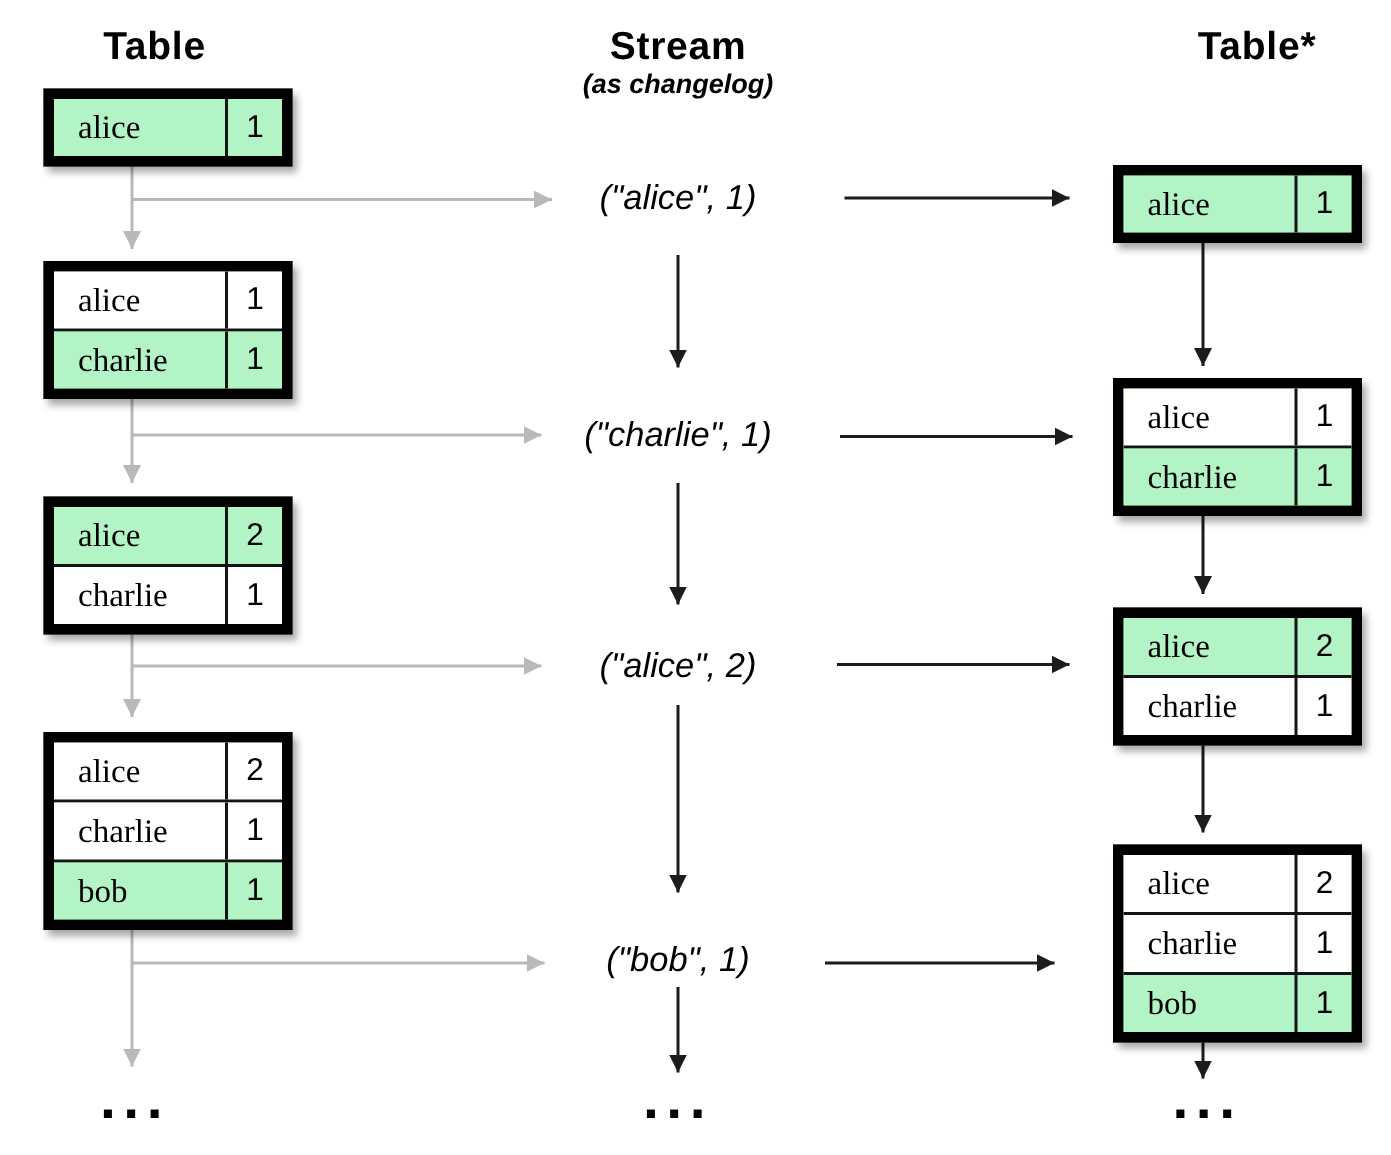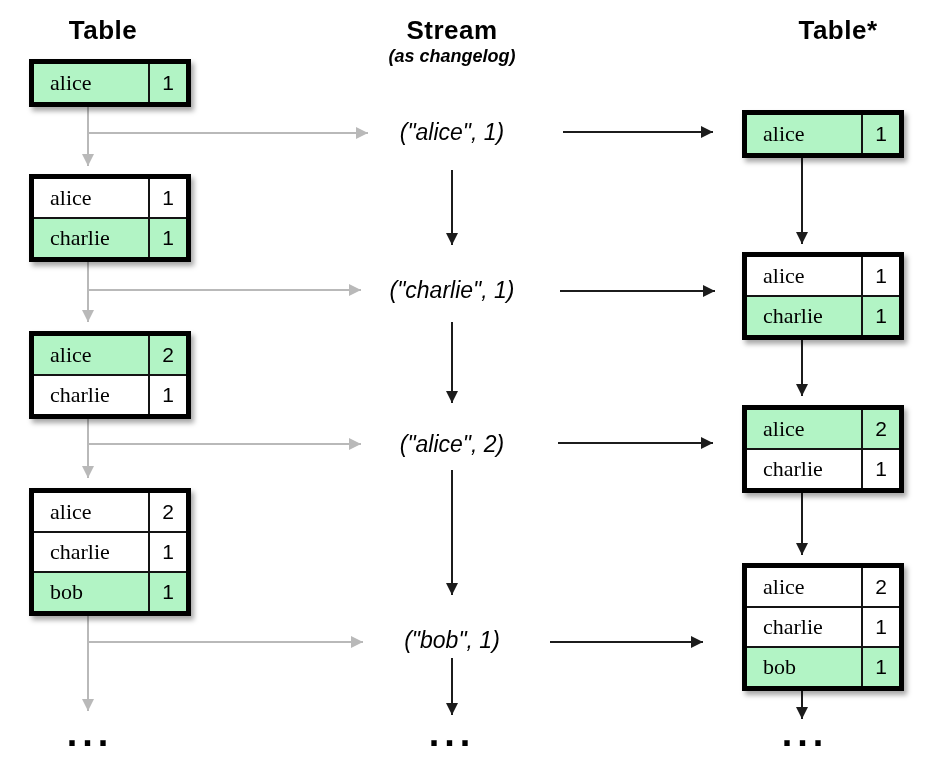--- a/index.html
+++ b/index.html
@@ -24,21 +24,21 @@
   }
   .hdr-sub {
     position: absolute; transform: translateX(-50%);
     font: bold 18px "Liberation Sans", sans-serif;
     white-space: nowrap;
   }
 
   .dtable {
     position: absolute; width: 152px;
     background: #4d7c0f;
-    border: 5px solid #000000;
+    border: 7px solid #000000;
     box-shadow: 3px 4px 5px rgba(0,0,0,0.35);
   }
   .row { display: flex; height: 38px; border-bottom: 2px solid #141414; background: #fff; }
   .row:last-child { border-bottom: none; }
   .row.hl { background: var(--highlight, #b2f4c5); }
   .cell-key {
     flex: 1; display: flex; align-items: center;
     padding-left: 16px;
     font: 22px "Liberation Serif", serif;
   }

